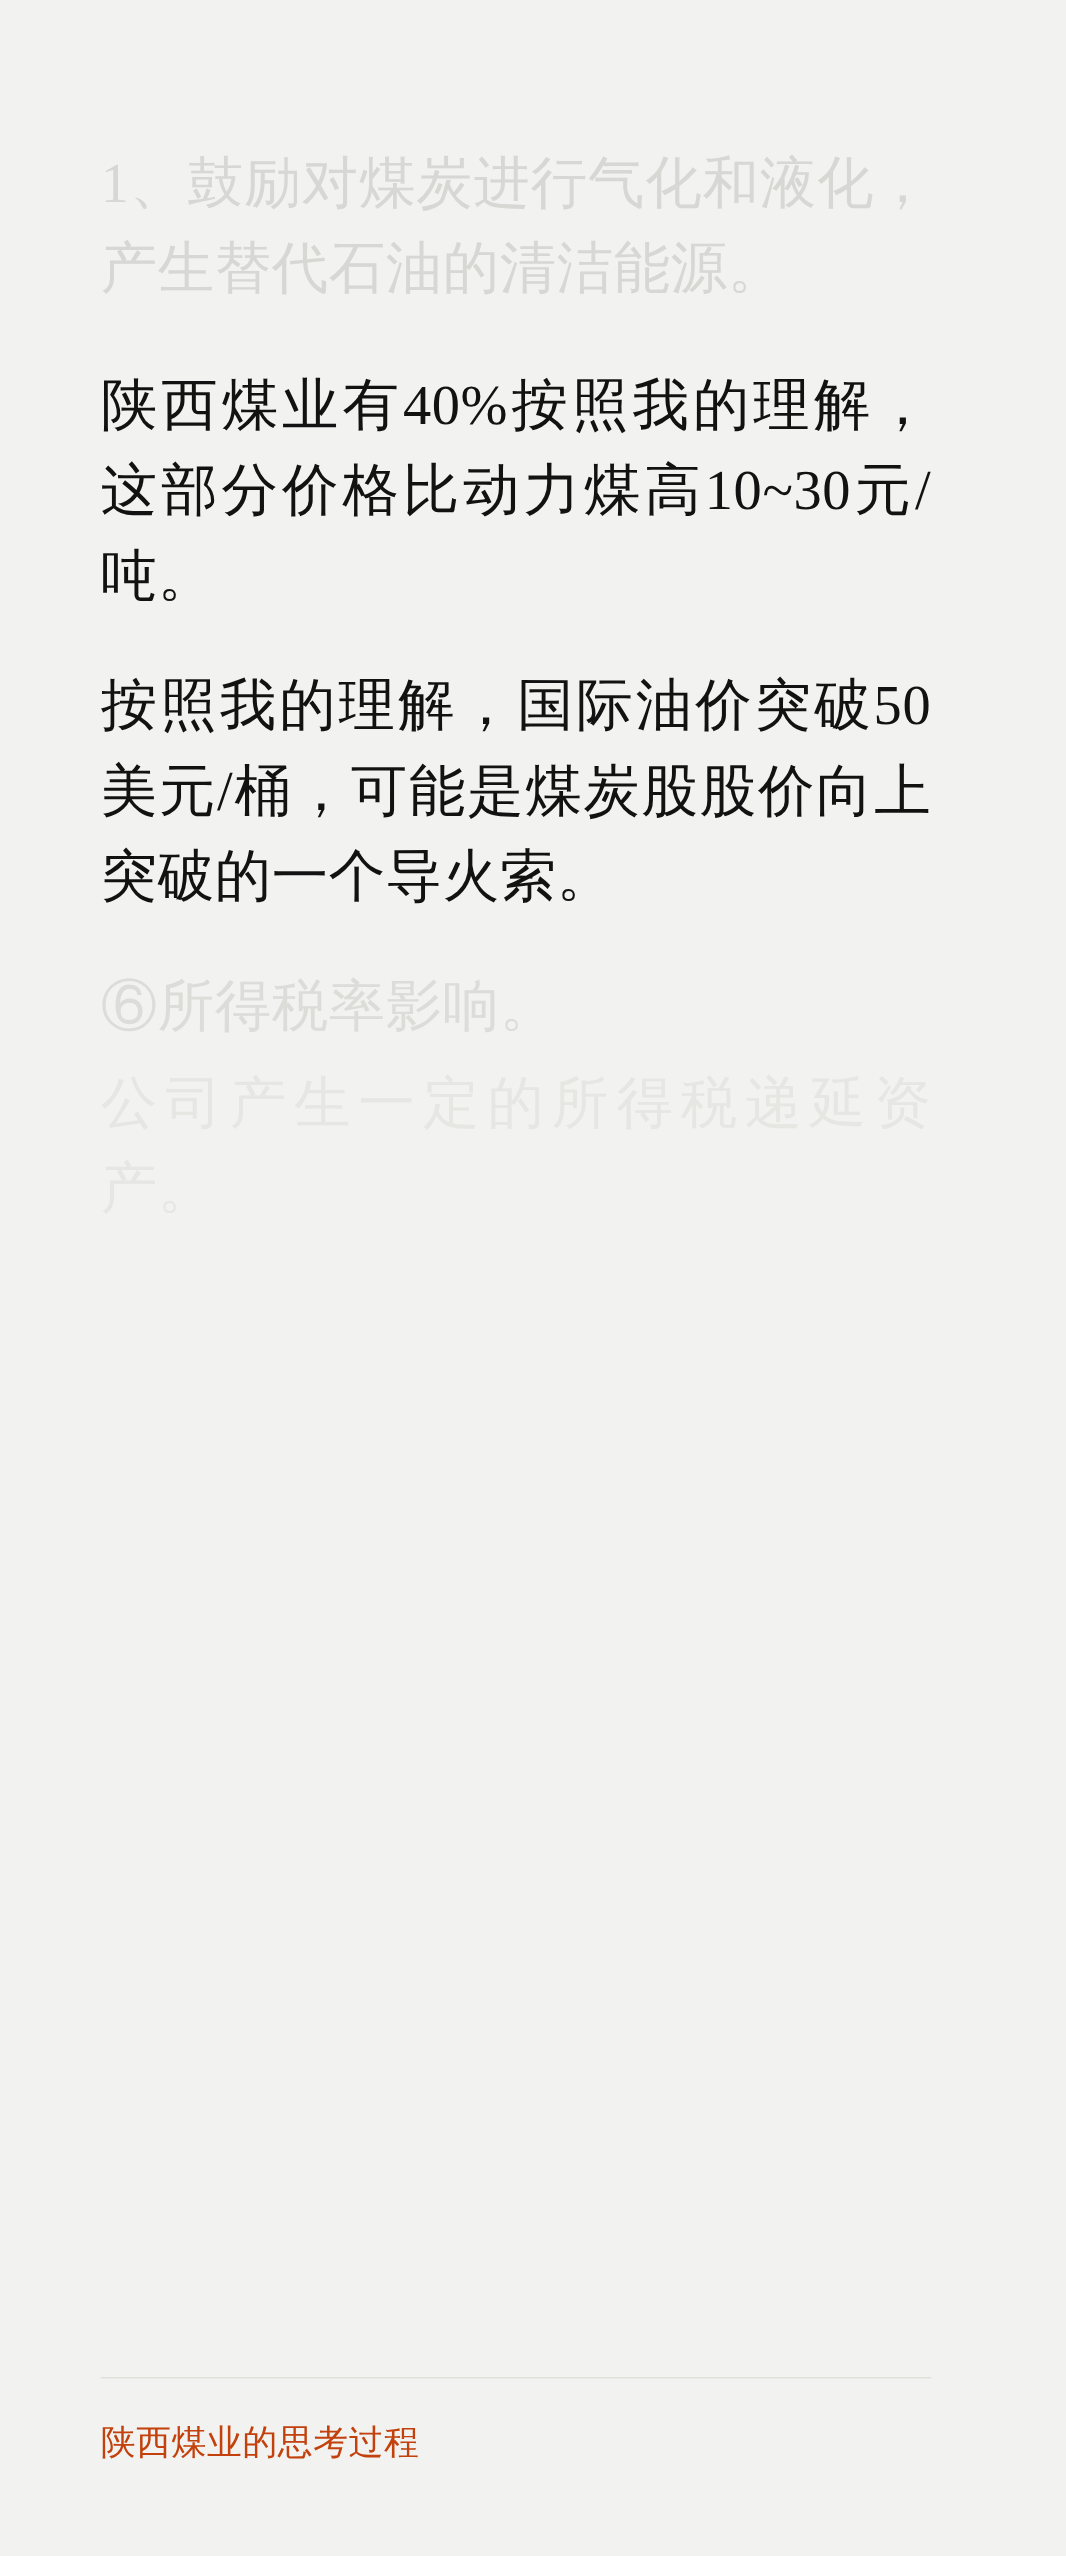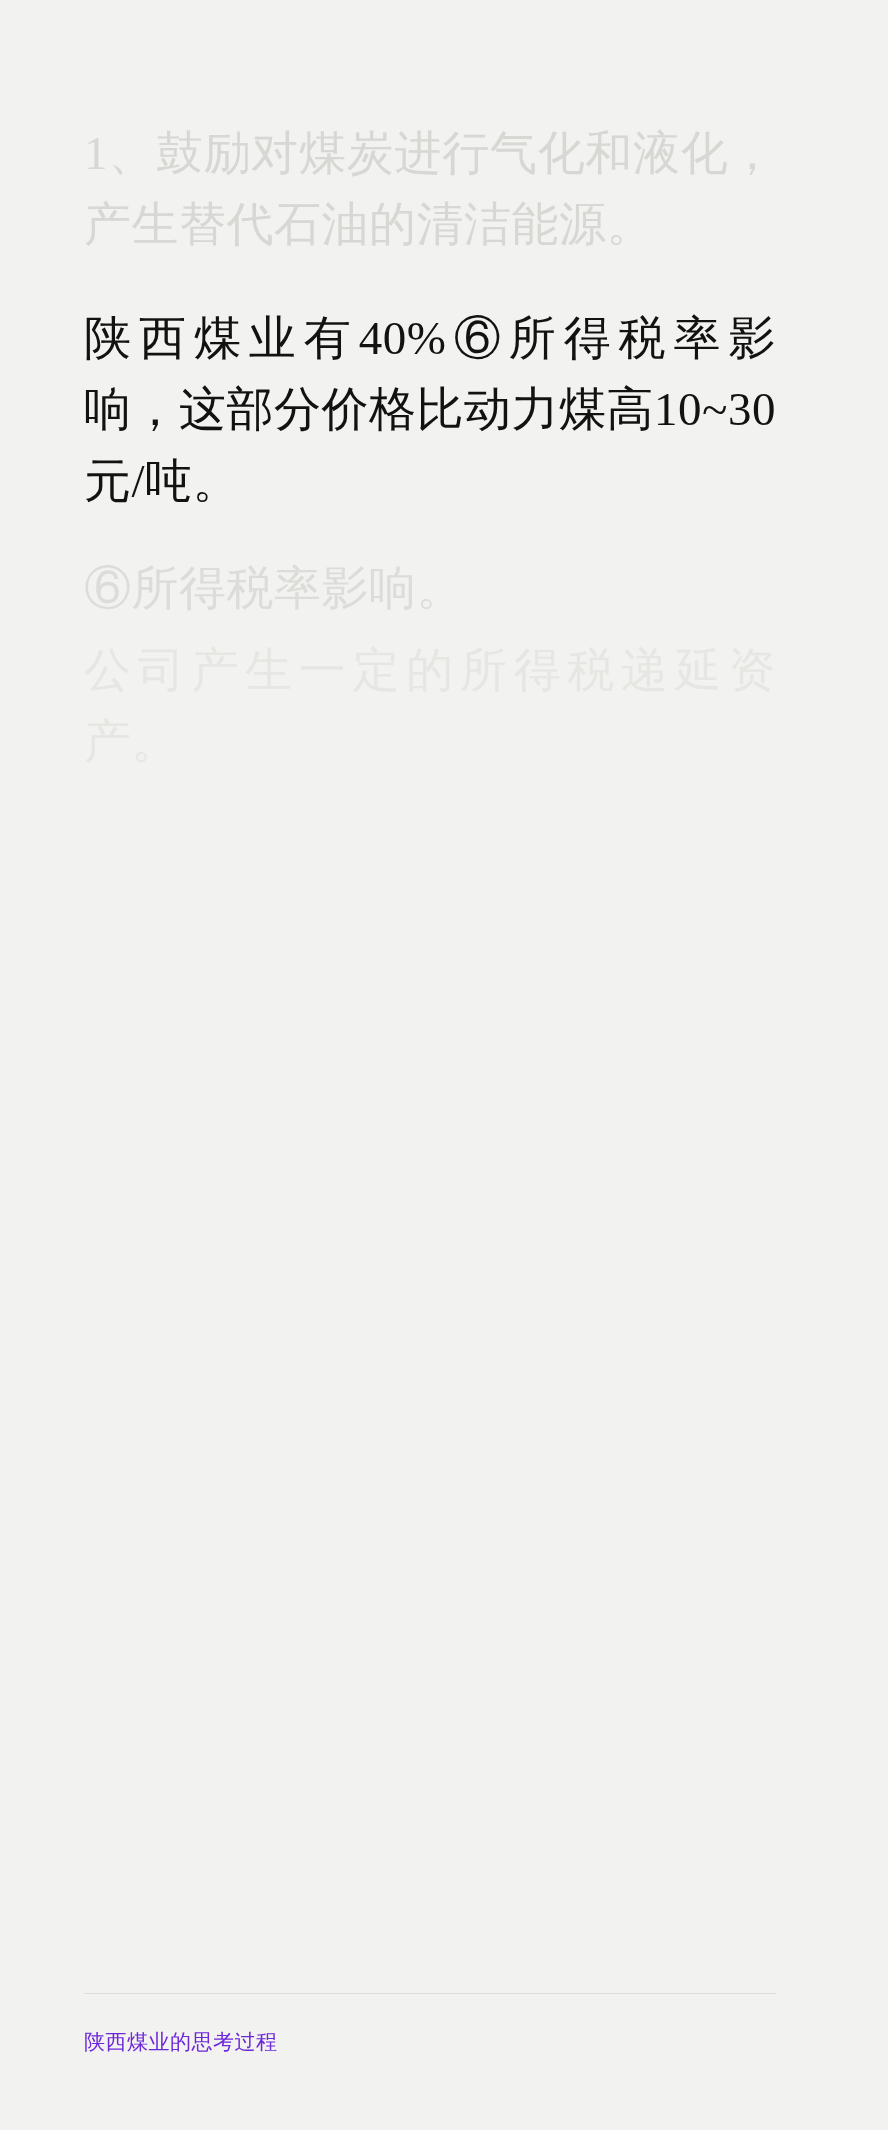--- a/index.html
+++ b/index.html
@@ -78,36 +78,37 @@
     justify-content: center;
     flex: 0 0 auto;
   }
   .avatar svg { display: block; }
   .author-name {
     font-size: 31px;
     color: #9c9c99;
     letter-spacing: 1px;
   }
   .doc-subtitle {
-    font-size: 21px;
-    color: #6d28d9;
+    font-size: 29px;
+    color: #c2410c;
     letter-spacing: 0.5px;
   }
 </style>
 </head>
 <body>
 
 <div class="page">
 
   <div class="fade-top">
     <p class="para ghost-top">1、鼓励对煤炭进行气化和液化，产生替代石油的清洁能源。</p>
   </div>
 
   <div>
-    <p class="para body-text">陕西煤业有40%⑥所得税率影响，这部分价格比动力煤高10~30元/吨。</p>
+    <p class="para body-text">陕西煤业有40%按照我的理解，这部分价格比动力煤高10~30元/吨。</p>
+    <p class="para body-text">按照我的理解，国际油价突破50美元/桶，可能是煤炭股股价向上突破的一个导火索。</p>
   </div>
 
   <div>
     <p class="para ghost-bottom">⑥所得税率影响。</p>
     <p class="para ghost-bottom-2">公司产生一定的所得税递延资产。</p>
   </div>
 
   <div class="footer">
     <div class="divider"></div>
     <div class="doc-subtitle">陕西煤业的思考过程</div>

